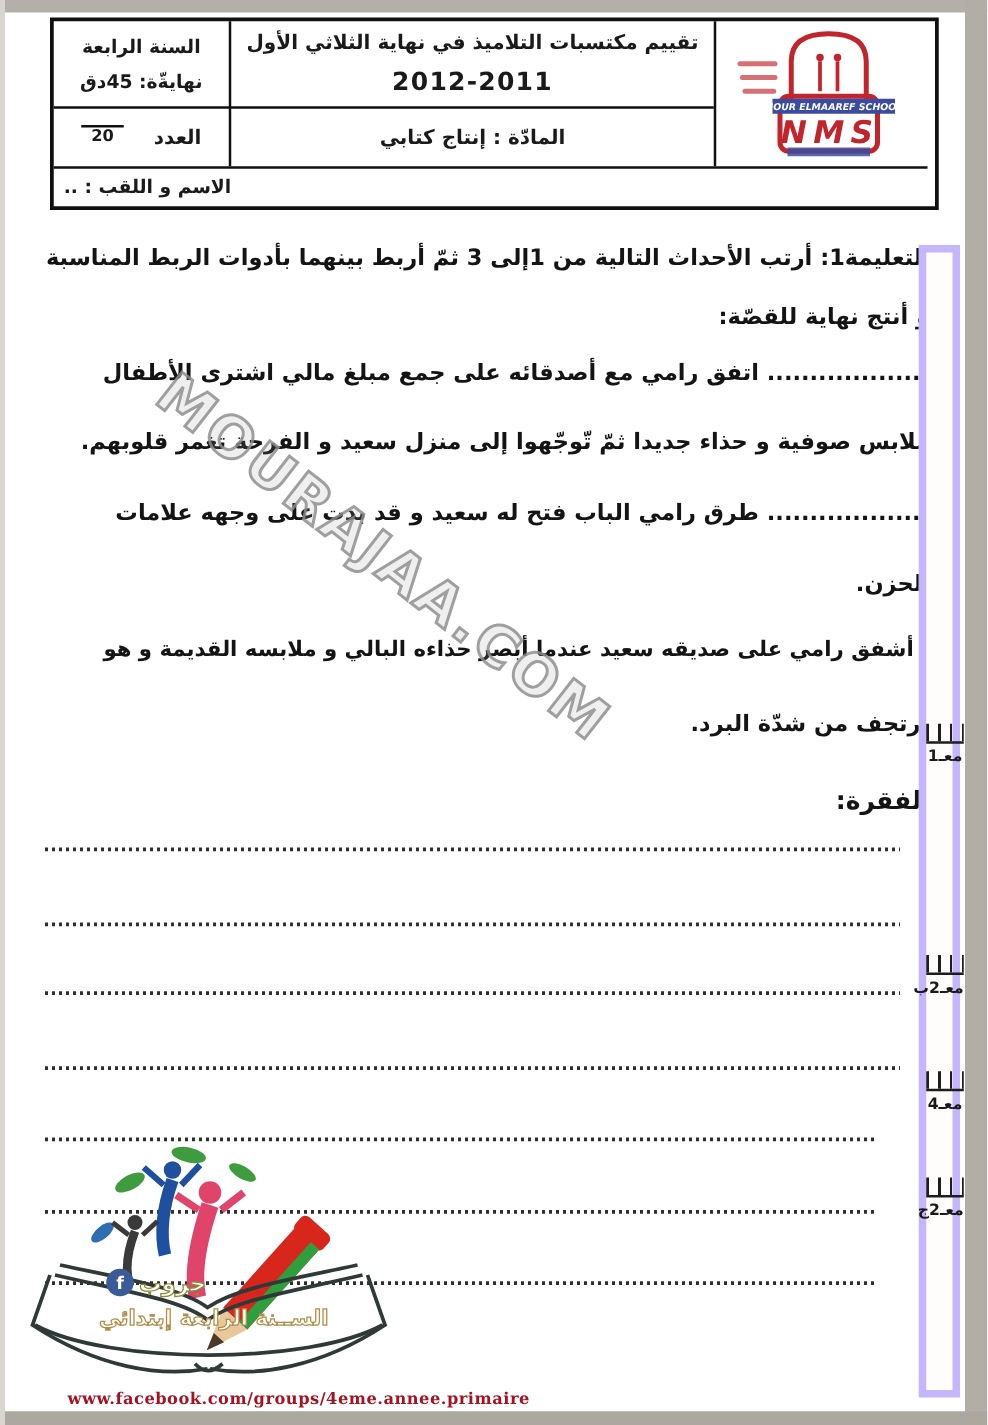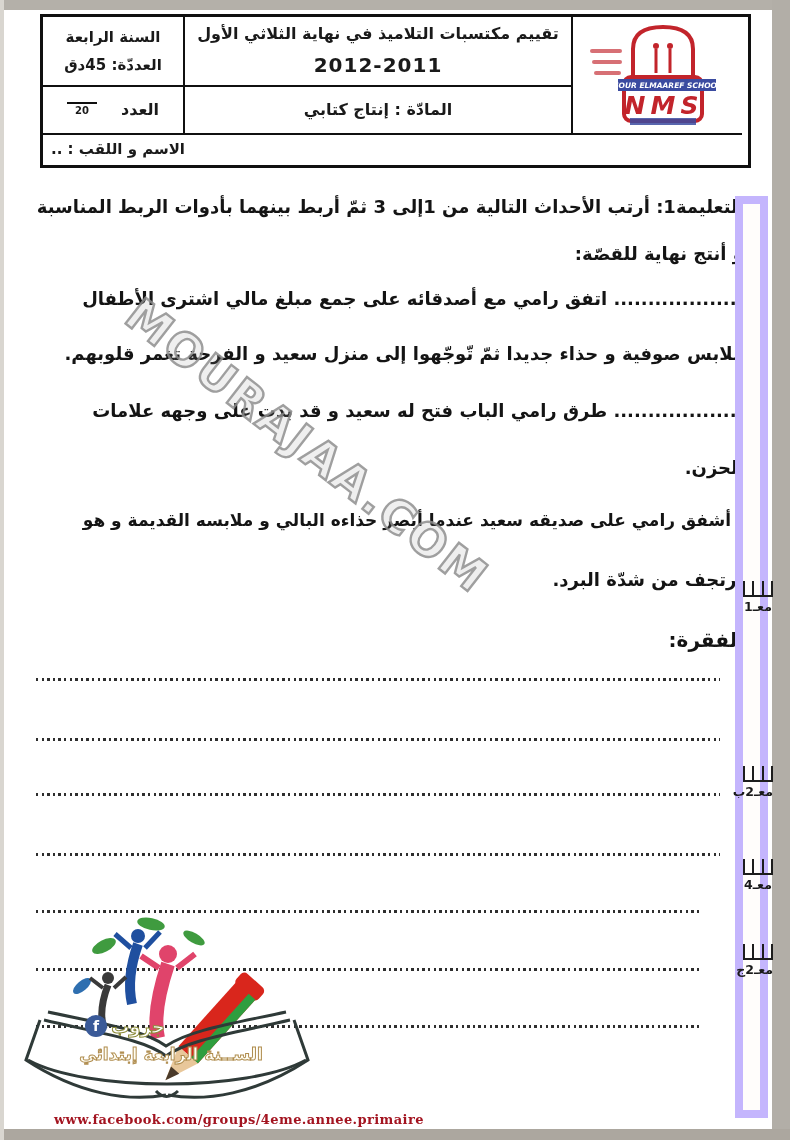--- a/index.html
+++ b/index.html
@@ -13,21 +13,21 @@
   .edge-left{left:0;top:0;width:4px;height:1140px;background:#d9d6d0;}
 
   
   .hdr{position:absolute;left:40px;top:14px;width:705px;height:148px;border:3px solid #101010;background:#fff;}
   .vline{position:absolute;top:0;width:2px;background:#101010;}
   .hline{position:absolute;height:2px;background:#101010;}
   .cell{position:absolute;display:flex;flex-direction:column;align-items:center;justify-content:center;
         text-align:center;direction:rtl;}
   .cell-year{left:0;top:0;width:140px;height:68px;font-size:15px;font-weight:bold;line-height:1.9;}
   .cell-score{left:0;top:70px;width:140px;height:44px;flex-direction:row;gap:8px;font-size:16px;font-weight:bold;}
-  .frac{display:inline-block;border-top:2px solid #101010;padding:0 8px;font-size:10px;line-height:1.3;margin-right:16px;}
+  .frac{display:inline-block;border-top:2px solid #101010;padding:0 8px;font-size:13px;line-height:1.3;margin-right:16px;}
   .cell-title{left:142px;top:0;width:386px;height:68px;font-size:16px;font-weight:bold;line-height:1.7;}
   .cell-title .yr{font-size:20px;letter-spacing:1px;}
   .cell-subject{left:142px;top:70px;width:386px;height:44px;font-size:16px;font-weight:bold;}
   .cell-logo{left:530px;top:0;width:169px;height:114px;font-style:italic;}
   .cell-name{left:0;top:118px;width:699px;height:28px;align-items:flex-end;justify-content:center;
              font-size:15px;font-weight:bold;padding-left:8px;box-sizing:border-box;}
   .cell-name span{width:100%;text-align:left;padding-right:8px;box-sizing:border-box;}
 
   
   .tline{position:absolute;right:46px;width:706px;direction:rtl;text-align:right;font-size:18px;
@@ -44,21 +44,21 @@
            background-image:repeating-linear-gradient(to right,#2e2e2e 0 2.4px,transparent 2.4px 5.6px);}
   .dl1{top:678px;} .dl2{top:738px;} .dl3{top:793px;} .dl4{top:853px;}
   .dl5{top:910px;width:664px;} .dl6{top:968px;width:664px;} .dl7{top:1025px;width:664px;}
 
   
   .watermark{position:absolute;left:148px;top:288px;transform:rotate(38deg);transform-origin:top left;
              font-size:45px;font-weight:bold;letter-spacing:3px;
              color:rgba(150,150,150,0.18);-webkit-text-stroke:2.4px #8f8f8f;opacity:.85;z-index:6;}
 
   
-  .sidebar{position:absolute;left:735px;top:196px;width:33px;height:922px;border:8px solid #c4b5fd;
+  .sidebar{position:absolute;left:735px;top:196px;width:33px;height:922px;border:6px solid #c4b5fd;
            background:#fffdfb;box-sizing:border-box;z-index:4;}
   .mark{position:absolute;left:0;width:30px;text-align:center;}
   .bracket{height:14px;border-bottom:2px solid #1d1d1d;
            background-image:repeating-linear-gradient(to right,#1d1d1d 0 2px,transparent 2px 9.4px);
            background-size:30px 14px;background-repeat:no-repeat;}
   .mark-label{font-size:12.5px;font-weight:bold;direction:rtl;margin-top:2px;white-space:nowrap;}
   .mk1{top:377px;} .mk2{top:562px;} .mk3{top:655px;} .mk4{top:740px;}
 
   
   .booklogo{position:absolute;left:16px;top:908px;width:304px;height:206px;z-index:7;}
@@ -71,21 +71,21 @@
 <div class="page">
 
   <div class="hdr">
     <div class="vline" style="left:140px;height:116px;"></div>
     <div class="vline" style="left:528px;height:116px;"></div>
     <div class="hline" style="left:0;top:68px;width:528px;"></div>
     <div class="hline" style="left:0;top:116px;width:699px;"></div>
 
     <div class="cell cell-year">
       <span>السنة الرابعة</span>
-      <span>العددّة: 45دق</span>
+      <span>نهايةّة: 45دق</span>
     </div>
 
     <div class="cell cell-score">
       <span>العدد</span>
       <span class="frac">20</span>
     </div>
 
     <div class="cell cell-title">
       <span>تقييم مكتسبات التلاميذ في نهاية الثلاثي الأول</span>
       <span class="yr">2012-2011</span>

